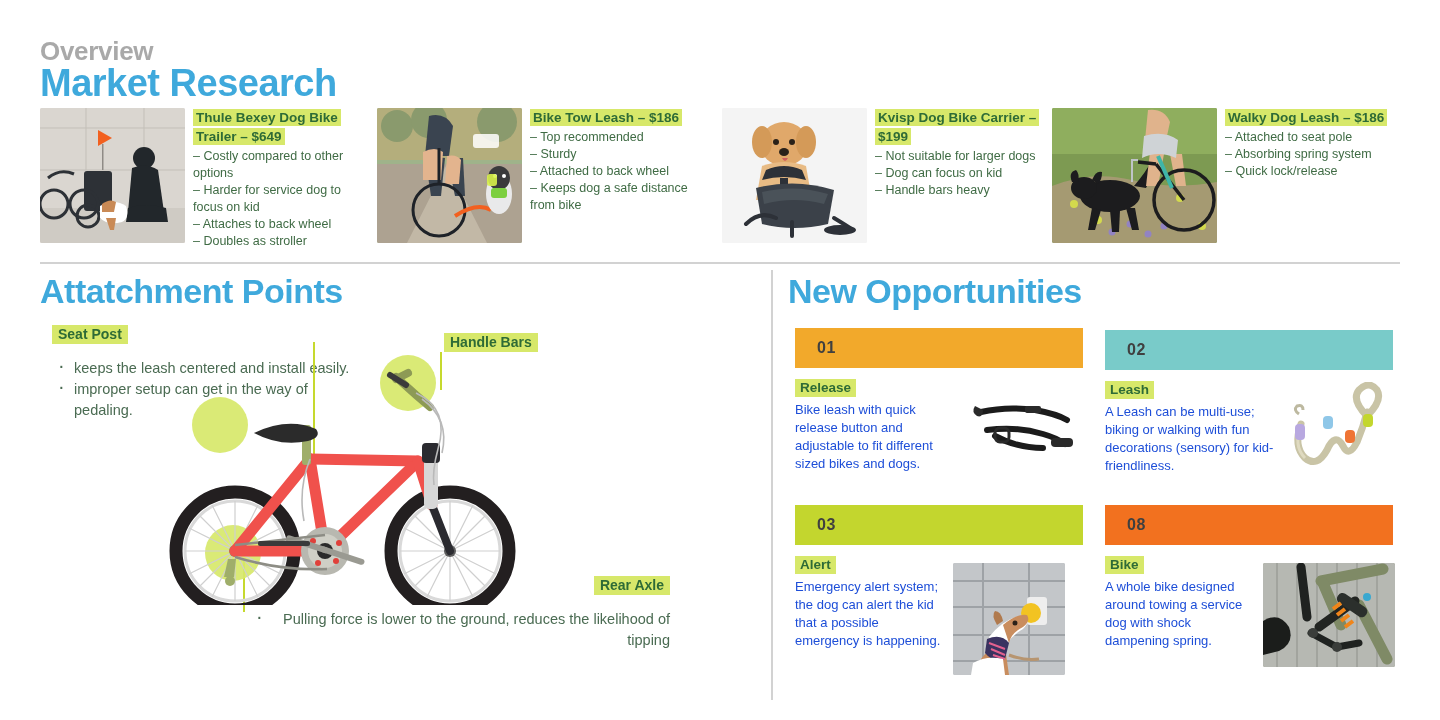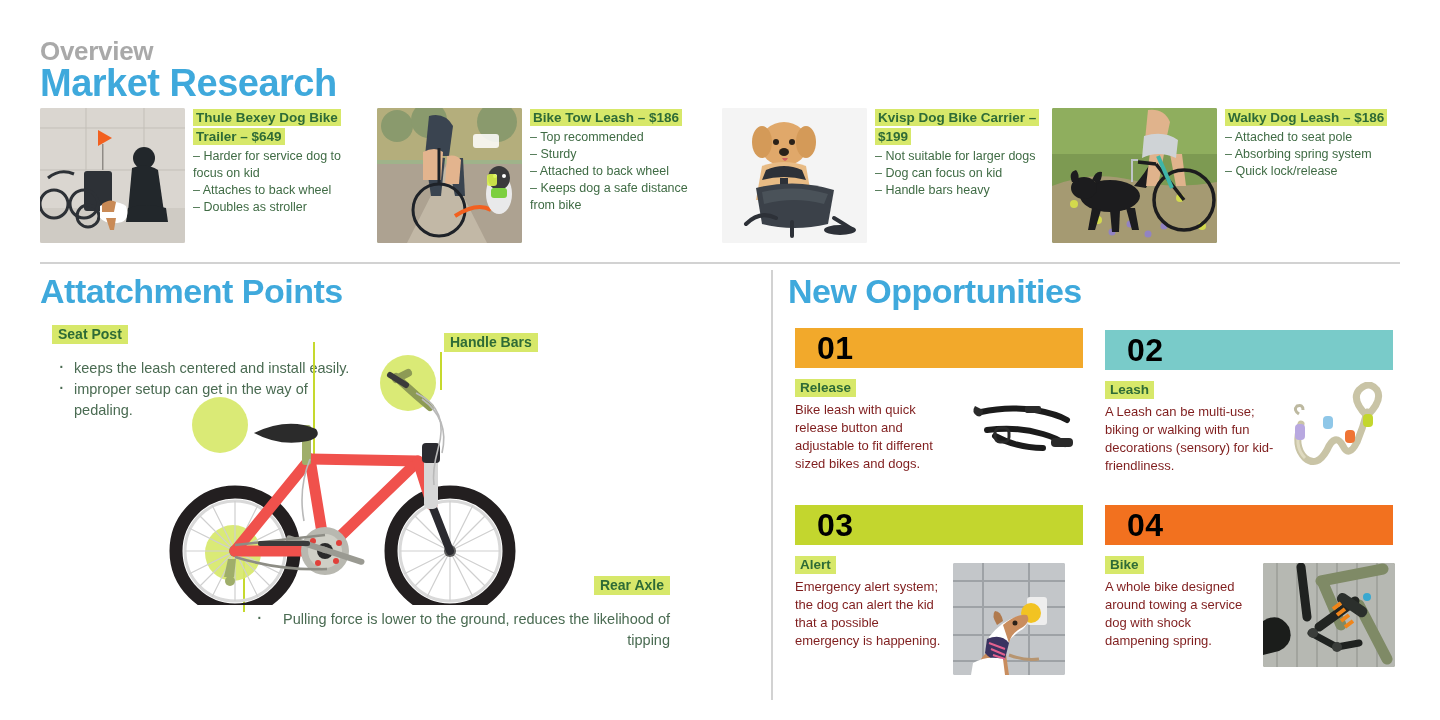--- a/index.html
+++ b/index.html
@@ -102,32 +102,32 @@
     background: #d7e86a; opacity: 0.92;
   }
 
   
   .opp { position: absolute; width: 288px; }
   .opp-head {
     height: 40px; display: flex; align-items: center;
     padding-left: 22px;
   }
   .opp-num {
-    font-size: 32px; font-weight: 800; color: #000000;
+    font-size: 16px; font-weight: 800; color: #404040;
     letter-spacing: 0.5px;
   }
   .opp-body { display: flex; gap: 8px; padding-top: 10px; }
   .opp-text { flex: 1 1 auto; }
   .opp-tag {
     display: inline-block; font-size: 13.5px; font-weight: 700;
     color: #2e6b36; background: #d7e86a; padding: 1px 5px 2px 5px;
     margin-bottom: 4px;
   }
   .opp-desc {
-    font-size: 13px; color: #7f1d1d; line-height: 18px;
+    font-size: 13px; color: #1d4ed8; line-height: 18px;
   }
   .opp-img { flex: none; border-radius: 2px; overflow: hidden; position: relative; }
 
   #opp0 { left: 795px;  top: 328px; }
   #opp1 { left: 1105px; top: 330px; }
   #opp2 { left: 795px;  top: 505px; }
   #opp3 { left: 1105px; top: 505px; }
   #opp0 .opp-img { width: 118px; height: 70px; margin-top: 14px; background: #ffffff; }
   #opp1 .opp-img { width: 110px; height: 100px; margin-top: 2px; background: #ffffff; }
   #opp2 .opp-img { width: 112px; height: 112px; margin-top: 8px; background: #b9bdc0; }
@@ -169,20 +169,21 @@
         </g>
         <g fill="#c98a56">
           <path d="M62 96 q8 -6 14 -2 l-2 10 h-12 z"></path>
           <path d="M66 110 l4 12 h4 l2 -12 z"></path>
         </g>
       </svg>
     </div>
     <div class="prod-txt">
       <div class="prod-title"><span>Thule Bexey Dog Bike Trailer – $649</span></div>
       <ul class="prod-list">
+        <li>– Costly compared to other options</li>
         <li>– Harder for service dog to focus on kid</li>
         <li>– Attaches to back wheel</li>
         <li>– Doubles as stroller</li>
       </ul>
     </div>
   </div>
 
   <div class="prod" id="prod1">
     <div class="prod-img">
       <svg viewBox="0 0 145 135" width="145" height="135" aria-hidden="true">
@@ -532,21 +533,21 @@
           </g>
           <path d="M56 92 q16 6 30 4" stroke="#b79570" stroke-width="3" fill="none"></path>
           <path d="M20 100 q14 -8 30 -4 l2 16 h-34 z" fill="#ffffff"></path>
         </svg>
       </div>
     </div>
   </div>
 
   <div class="opp" id="opp3">
     <div class="opp-head" style="background:#F2711F;">
-      <span class="opp-num">04</span>
+      <span class="opp-num">08</span>
     </div>
     <div class="opp-body">
       <div class="opp-text">
         <div class="opp-tag">Bike</div>
         <div class="opp-desc">A whole bike designed around towing a service dog with shock dampening spring.</div>
       </div>
       <div class="opp-img">
         <svg viewBox="0 0 132 104" width="132" height="104" aria-hidden="true">
           <rect width="132" height="104" fill="#b6b8b2"></rect>
           <g stroke="#a2a49e" stroke-width="2">

